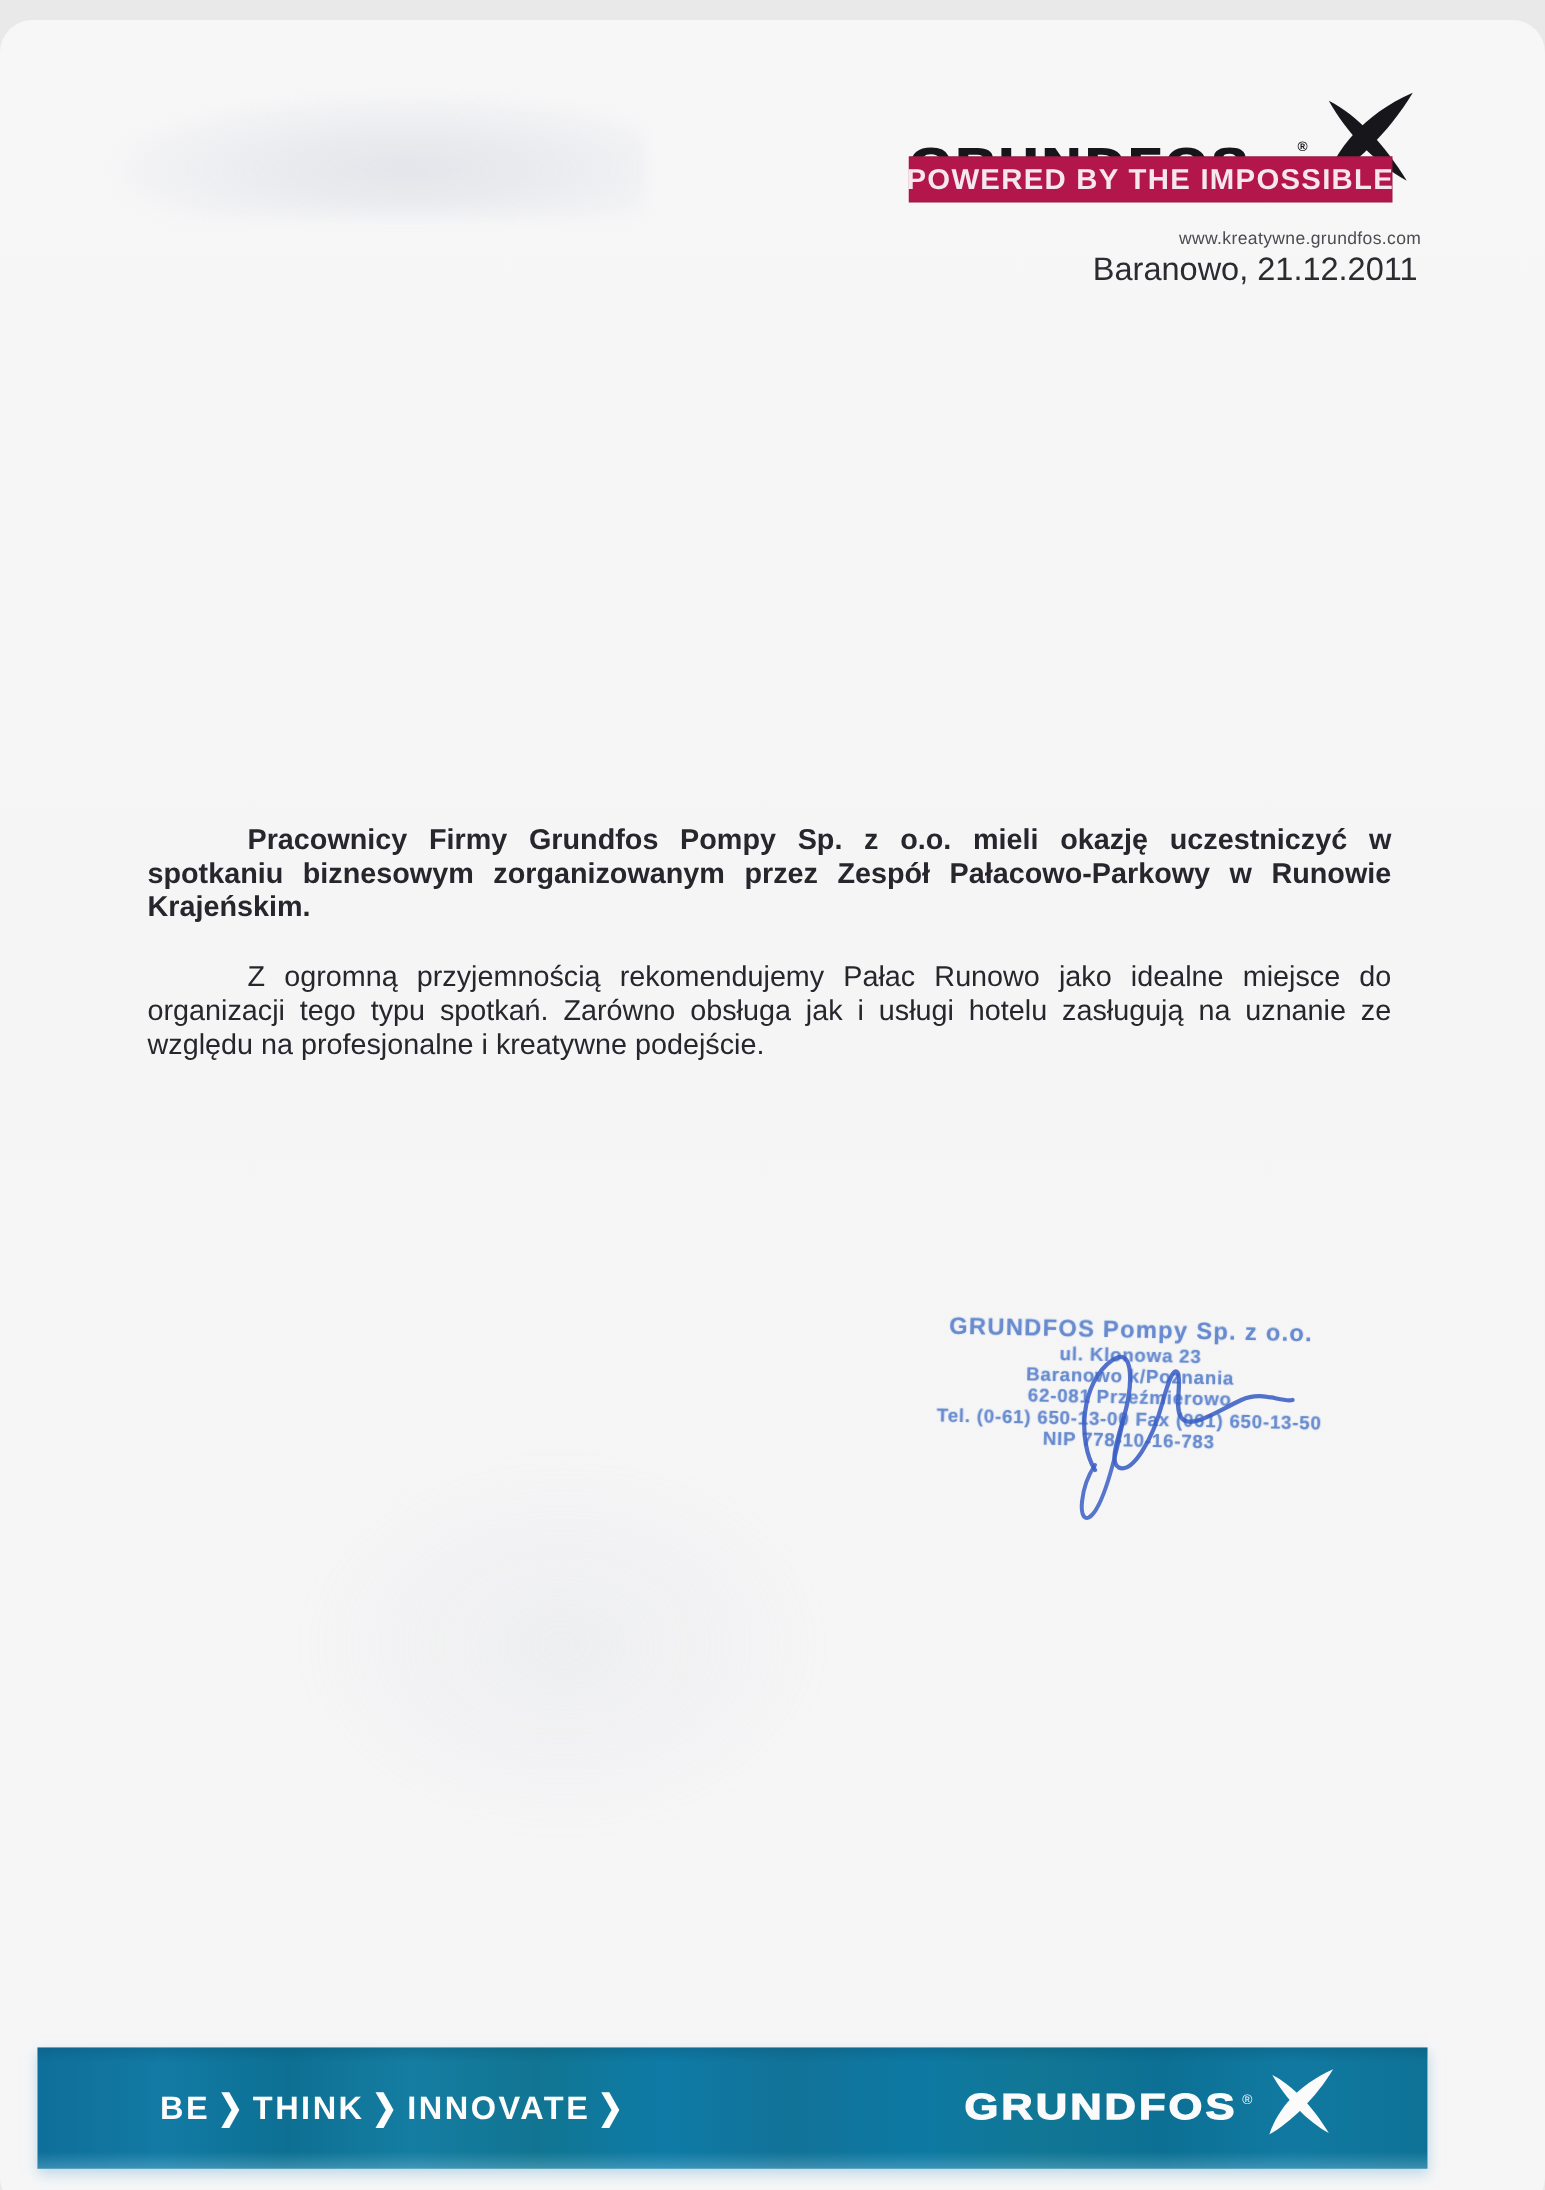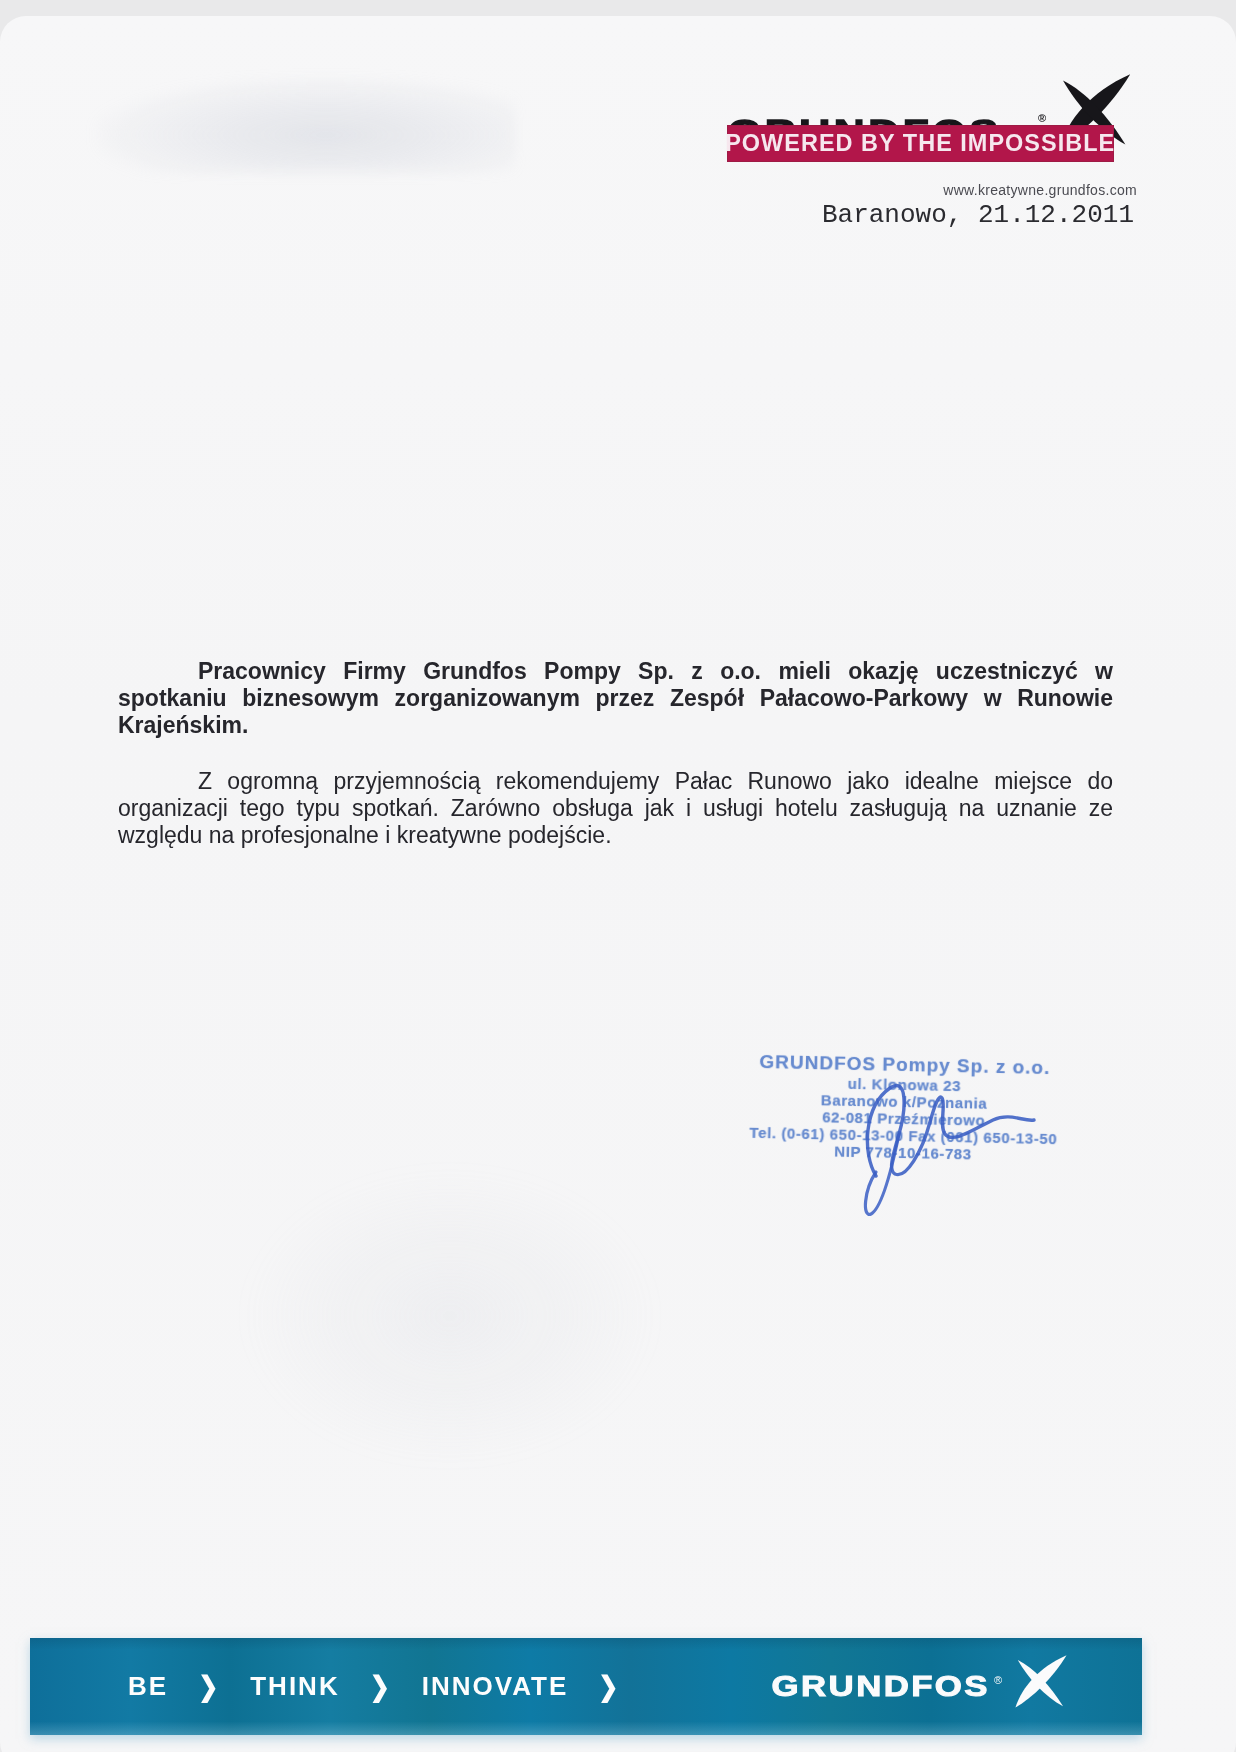--- a/index.html
+++ b/index.html
@@ -54,21 +54,21 @@
   .banner-text{
     color:#f6e7ee;font-size:23px;font-weight:bold;letter-spacing:1px;
     white-space:nowrap;transform:scaleX(1.02);
   }
   .website{
     position:absolute;right:99px;top:166px;
     font-size:14px;color:#4b4b52;letter-spacing:0.3px;
   }
   .dateline{
     position:absolute;right:102px;top:184px;
-    font-size:26px;color:#2b2b30;font-family:Liberation Mono, monospace;
+    font-size:26px;color:#2b2b30;
   }
 
   
   .doc-title{
     position:absolute;left:118px;top:492px;width:1020px;
     text-align:center;
     font-size:27px;font-weight:bold;letter-spacing:0.5px;
     color:#2a2a34;
   }
   .doc-body{
@@ -104,21 +104,21 @@
       linear-gradient(90deg,
         #0e6f9a 0%, #127aa4 9%, #0d7093 18%, #157da2 27%, #117592 36%,
         #0e7ba6 45%, #127298 54%, #0d79a3 63%, #117795 72%, #0c7094 81%,
         #1179a1 90%, #0e7296 100%);
     box-shadow:0 4px 10px rgba(140,190,215,0.55);
     display:flex;align-items:center;justify-content:space-between;
   }
   .tagline{
     margin-left:98px;
     color:#fdfdfd;font-size:26px;font-weight:bold;letter-spacing:2px;
-    white-space:nowrap;display:flex;align-items:center;gap:24px;
+    white-space:nowrap;display:flex;align-items:center;
   }
   .tagline .chev{
     font-size:24px;font-weight:bold;margin:0 6px;transform:scaleY(1.15);
   }
   .footer-logo{
     margin-right:72px;display:flex;align-items:center;
   }
   .footer-wordmark{
     color:#fbfbfc;font-weight:bold;font-size:29px;letter-spacing:2px;
     transform:scaleX(1.2);transform-origin:right center;

